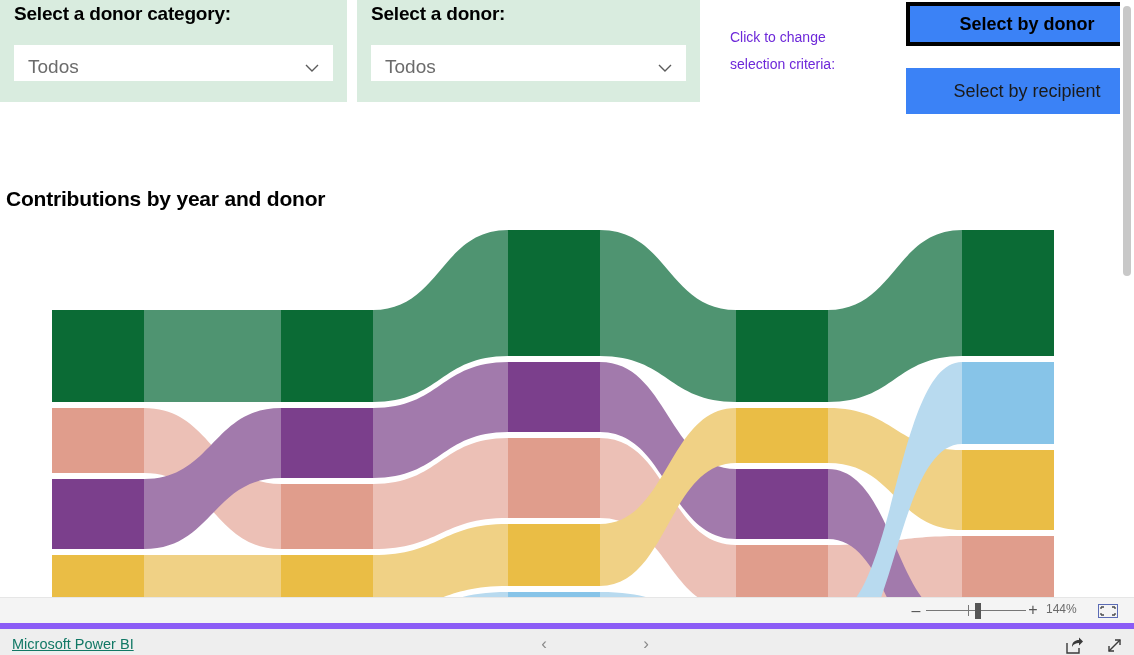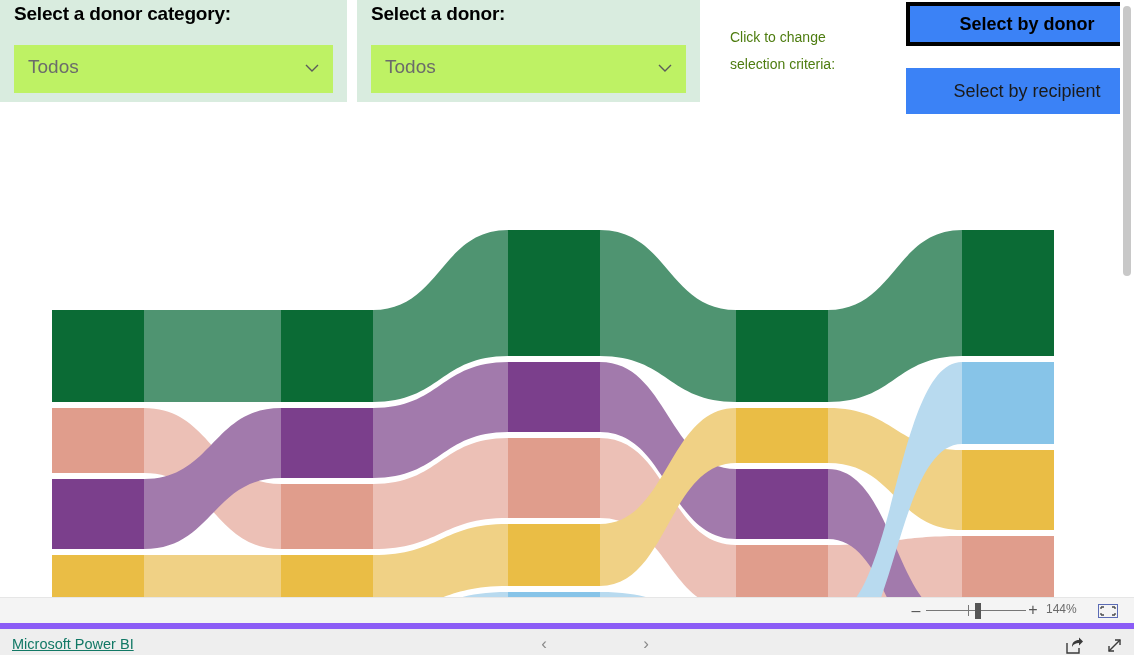--- a/index.html
+++ b/index.html
@@ -41,22 +41,22 @@
     font-size: 19px;
     font-weight: bold;
     color: #000000;
     letter-spacing: -0.2px;
     white-space: nowrap;
   }
   .slicer-box {
     position: absolute;
     left: 14px; top: 45px;
     right: 14px;
-    height: 48px;
-    background: #bef264;
+    height: 36px;
+    background: #ffffff;
     box-sizing: border-box;
   }
   .slicer-value {
     position: absolute;
     left: 14px; top: 0;
     line-height: 44px;
     font-size: 19px;
     color: #6b6b6b;
     white-space: nowrap;
   }
@@ -67,21 +67,21 @@
   }
   .chev svg { display: block; }
 
   
   #mode-hint {
     position: absolute;
     left: 730px; top: 24px;
     width: 120px;
     font-size: 14px;
     line-height: 27px;
-    color: #4d7c0f;
+    color: #6d28d9;
   }
   .mode-btn {
     position: absolute;
     left: 862px;
     width: 242px;
     box-sizing: border-box;
     text-align: center;
     background: #3b82f6;
     color: #000000;
     margin-left: 44px;
@@ -244,20 +244,21 @@
               <path d="M3 6 L9 12 L15 6" fill="none" stroke="#5b5b5b" stroke-width="1.4"></path>
             </svg>
         </span>
       </div>
     </div>
 
     <div id="mode-hint">Click to change selection criteria:</div>
     <div class="mode-btn" id="btn-by-donor">Select by donor</div>
     <div class="mode-btn" id="btn-by-recipient">Select by recipient</div>
 
+    <div id="chart-title">Contributions by year and donor</div>
 
     <div id="chart-wrap">
       <svg id="chart-svg" width="1120" height="376" viewBox="0 0 1120 376">
           <path d="M144,88 C212.5,88 212.5,88 281,88 L281,180 C212.5,180 212.5,180 144,180 Z" fill="#4f9471"></path>
           <path d="M144,186 C212.5,186 212.5,262 281,262 L281,327 C212.5,327 212.5,251 144,251 Z" fill="#ecc0b6"></path>
           <path d="M144,257 C212.5,257 212.5,186 281,186 L281,256 C212.5,256 212.5,327 144,327 Z" fill="#a27aac"></path>
           <path d="M144,333 C212.5,333 212.5,333 281,333 L281,388 C212.5,388 212.5,388 144,388 Z" fill="#f0d185"></path>
           <path d="M144,394 C212.5,394 212.5,394 281,394 L281,442 C212.5,442 212.5,442 144,442 Z" fill="#b8daef"></path>
           <path d="M144,448 C212.5,448 212.5,448 281,448 L281,476 C212.5,476 212.5,476 144,476 Z" fill="#4d9fd4"></path>
           <path d="M144,482 C212.5,482 212.5,502 281,502 L281,524 C212.5,524 212.5,504 144,504 Z" fill="#7e686c"></path>

